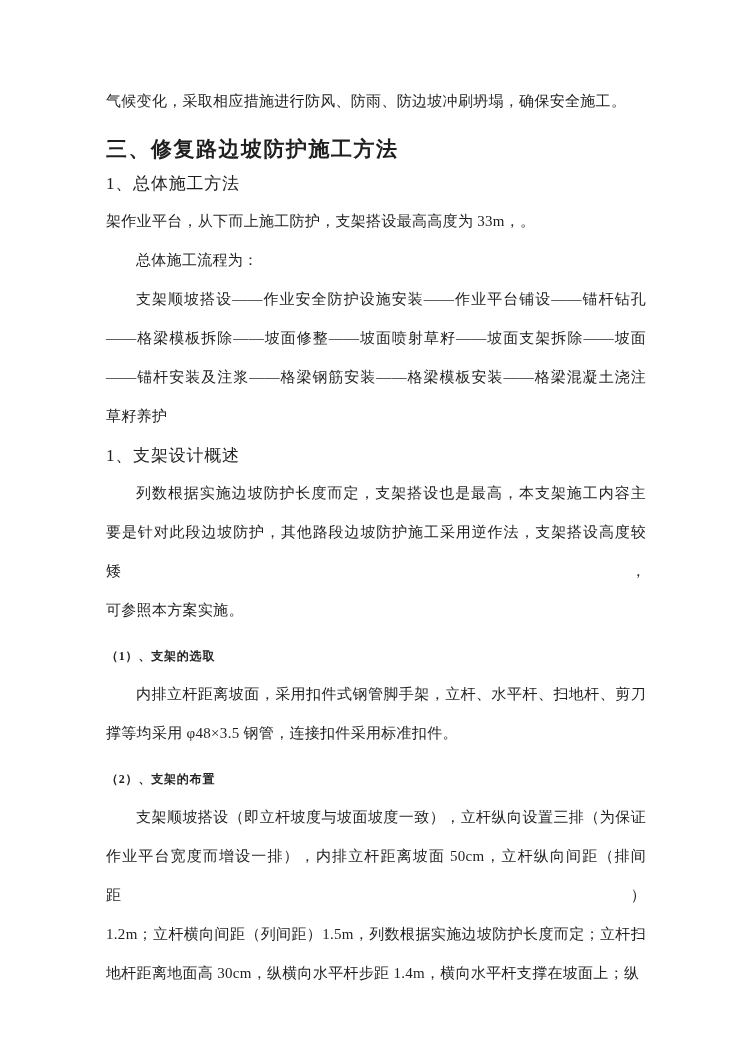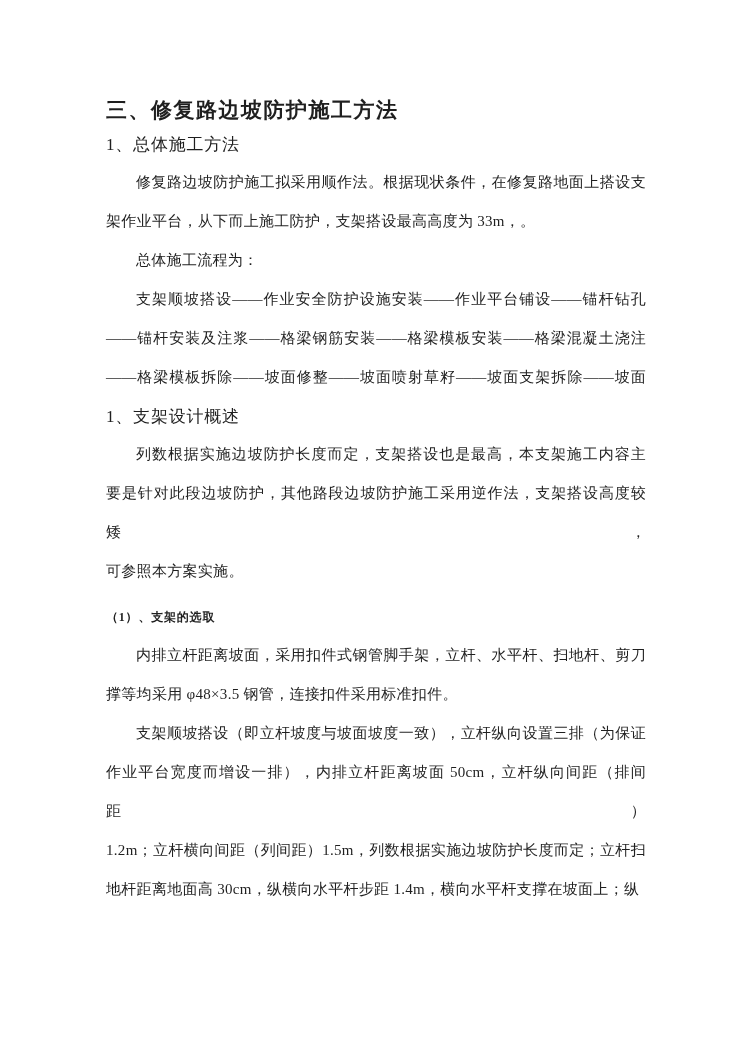--- a/index.html
+++ b/index.html
@@ -59,45 +59,47 @@
   }
   .paragraph {
     margin: 0;
   }
 </style>
 </head>
 <body>
 
 <div class="page">
   <div class="content" style="color: rgb(31, 31, 31);">
+      <div class="line end">气候变化，采取相应措施进行防风、防雨、防边坡冲刷坍塌，确保安全施工。</div>
       <div class="heading-1">三、修复路边坡防护施工方法</div>
       <div class="heading-2">1、总体施工方法</div>
       <div class="paragraph">
-        <div class="line fill indent">修复路边坡防护施工拟采用顺作法。根据现状条件，在修复路地面上搭设支</div>
         <div class="line end">架作业平台，从下而上施工防护，支架搭设最高高度为 33m，。</div>
       </div>
       <div class="paragraph">
         <div class="line end indent">总体施工流程为：</div>
       </div>
       <div class="paragraph">
         <div class="line fill indent">支架顺坡搭设——作业安全防护设施安装——作业平台铺设——锚杆钻孔</div>
+        <div class="line fill">——格梁模板拆除——坡面修整——坡面喷射草籽——坡面支架拆除——坡面</div>
         <div class="line fill">——锚杆安装及注浆——格梁钢筋安装——格梁模板安装——格梁混凝土浇注</div>
-        <div class="line fill">——格梁模板拆除——坡面修整——坡面喷射草籽——坡面支架拆除——坡面</div>
+        <div class="line end">草籽养护</div>
       </div>
       <div class="heading-2">1、支架设计概述</div>
       <div class="paragraph">
         <div class="line fill indent">列数根据实施边坡防护长度而定，支架搭设也是最高，本支架施工内容主</div>
         <div class="line fill">要是针对此段边坡防护，其他路段边坡防护施工采用逆作法，支架搭设高度较矮，</div>
         <div class="line end">可参照本方案实施。</div>
       </div>
       <div class="heading-3">（1）、支架的选取</div>
       <div class="paragraph">
         <div class="line fill indent">内排立杆距离坡面，采用扣件式钢管脚手架，立杆、水平杆、扫地杆、剪刀</div>
         <div class="line end">撑等均采用 φ48×3.5 钢管，连接扣件采用标准扣件。</div>
       </div>
+      <div class="heading-3">（2）、支架的布置</div>
       <div class="paragraph">
         <div class="line fill indent">支架顺坡搭设（即立杆坡度与坡面坡度一致），立杆纵向设置三排（为保证</div>
         <div class="line fill">作业平台宽度而增设一排），内排立杆距离坡面 50cm，立杆纵向间距（排间距）</div>
         <div class="line fill">1.2m；立杆横向间距（列间距）1.5m，列数根据实施边坡防护长度而定；立杆扫</div>
         <div class="line end">地杆距离地面高 30cm，纵横向水平杆步距 1.4m，横向水平杆支撑在坡面上；纵</div>
       </div>
     </div>
 </div>
 
 </body></html>

